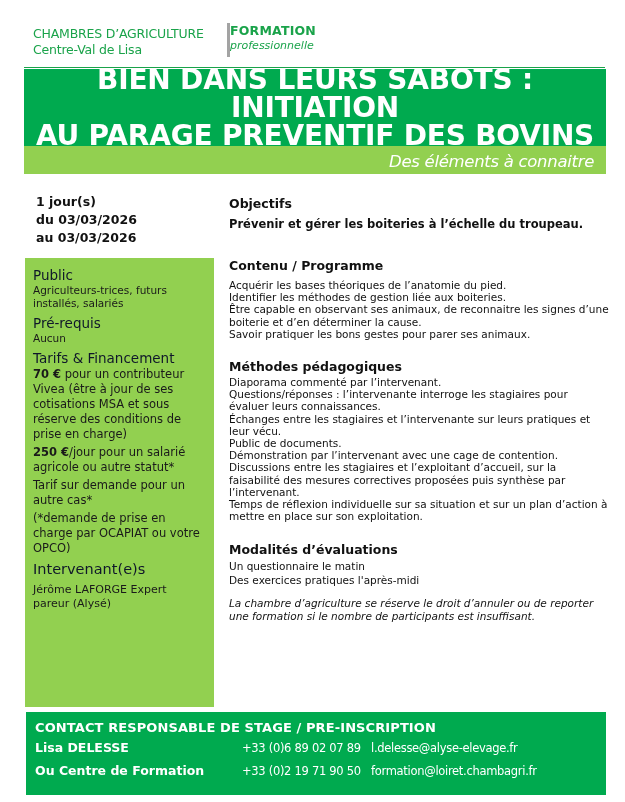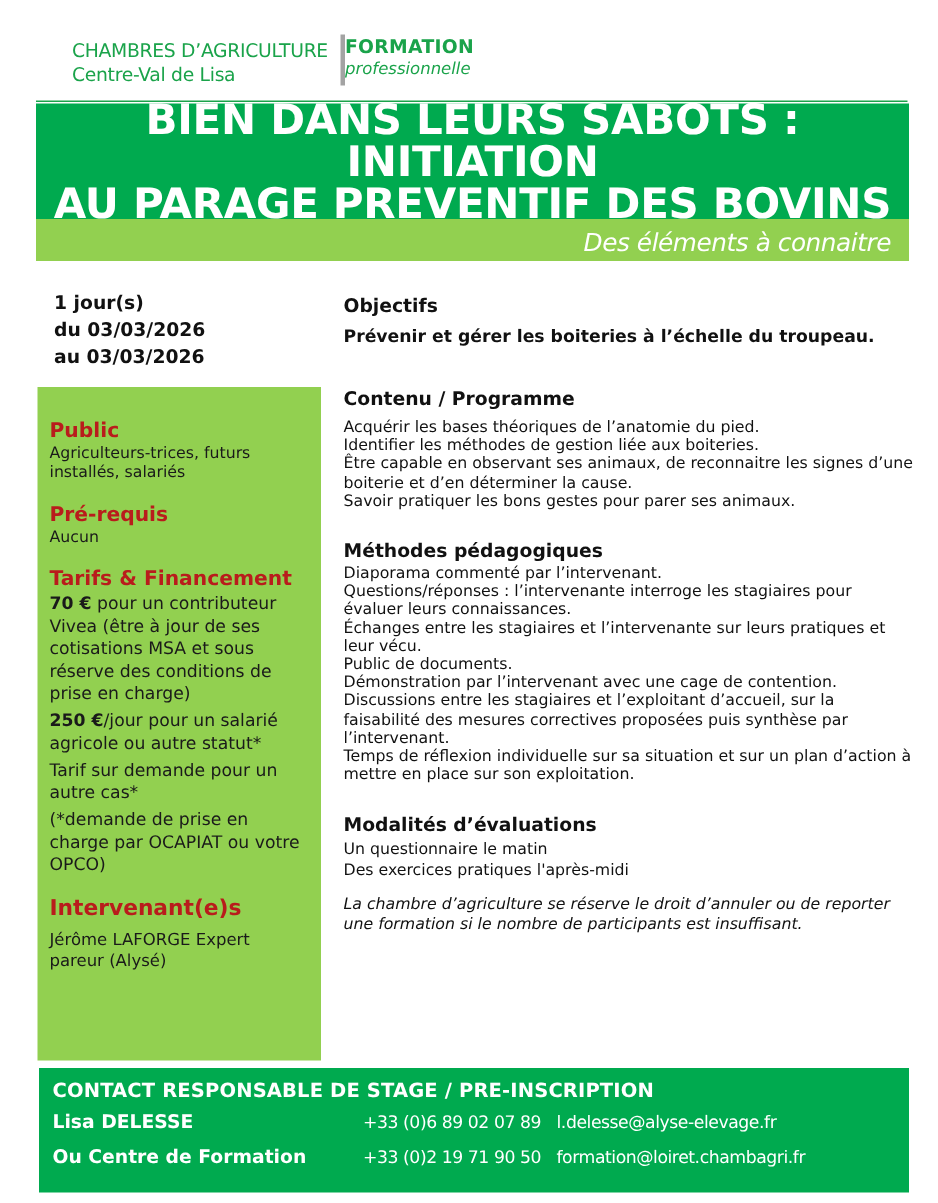--- a/index.html
+++ b/index.html
@@ -1,33 +1,33 @@
 <!DOCTYPE html>
 <html><head>
 <meta charset="utf-8">
 <style>
   * { box-sizing: border-box; margin: 0; padding: 0; }
   html, body { width: 625px; height: 802px; background: #ffffff; overflow: hidden; }
   body { position: relative; font-family: "DejaVu Sans", "Liberation Sans", sans-serif; color: #111; }
 
-  .org { position: absolute; left: 48px; top: 26px; color: #1aa34a; font-size: 12.5px; line-height: 16px; letter-spacing: -0.2px; }
+  .org { position: absolute; left: 33px; top: 26px; color: #1aa34a; font-size: 12.5px; line-height: 16px; letter-spacing: -0.2px; }
   .formation { position: absolute; left: 227px; top: 23px; border-left: 3px solid #a3a3a3; padding-left: 0; height: 34px; }
   .formation .f1 { color: #1aa34a; font-weight: bold; font-size: 12.5px; line-height: 16px; letter-spacing: 0.2px; }
   .formation .f2 { color: #1aa34a; font-style: italic; font-size: 11px; line-height: 14px; }
   .hr { position: absolute; left: 24px; top: 67px; width: 581px; height: 1px; background: #1aa34a; }
 
   .title-band { position: absolute; left: 24px; top: 69px; width: 582px; height: 77px; background: #00aa4f; display: flex; align-items: center; justify-content: center; text-align: center; }
   .title-band h1 { color: #ffffff; font-family: "DejaVu Sans", sans-serif; font-weight: bold; font-size: 28px; line-height: 28px; letter-spacing: -0.2px; }
   .sub-band { position: absolute; left: 24px; top: 146px; width: 582px; height: 28px; background: #92d050; text-align: right; }
   .sub-band span { position: absolute; right: 12px; top: 6px; color: #ffffff; font-style: italic; font-size: 16.5px; font-family: "DejaVu Sans", sans-serif; letter-spacing: -0.3px; }
 
   .duration { position: absolute; left: 36px; top: 193px; font-weight: bold; font-size: 12.5px; line-height: 18px; }
 
   .sidebar { position: absolute; left: 25px; top: 258px; width: 189px; height: 449px; background: #92d050; padding: 8px 8px 0 8px; }
-  .sidebar .h { font-weight: bold; font-size: 13.5px; line-height: 18px; color: #b91c1c; margin-top: 12px; }
+  .sidebar .h { font-weight: normal; font-size: 13.5px; line-height: 18px; color: #0f172a; }
   .sidebar .t { font-size: 10.5px; line-height: 13px; color: #1a1a1a; margin-bottom: 4px; }
   .sidebar .t2 { font-size: 11.5px; line-height: 15px; color: #1a1a1a; margin-bottom: 3px; }
   .sidebar .t2 b { font-weight: bold; }
 
   .main { position: absolute; left: 229px; top: 195px; width: 380px; }
   .main .sh { font-weight: bold; font-size: 12.5px; line-height: 17px; color: #111; }
   .main .obj { font-weight: bold; font-size: 11.5px; line-height: 16px; margin-top: 4px; }
   .main .p { font-size: 10.5px; line-height: 12.2px; color: #111; }
   .main .note { font-size: 10.5px; line-height: 12.2px; font-style: italic; color: #111; }
 

